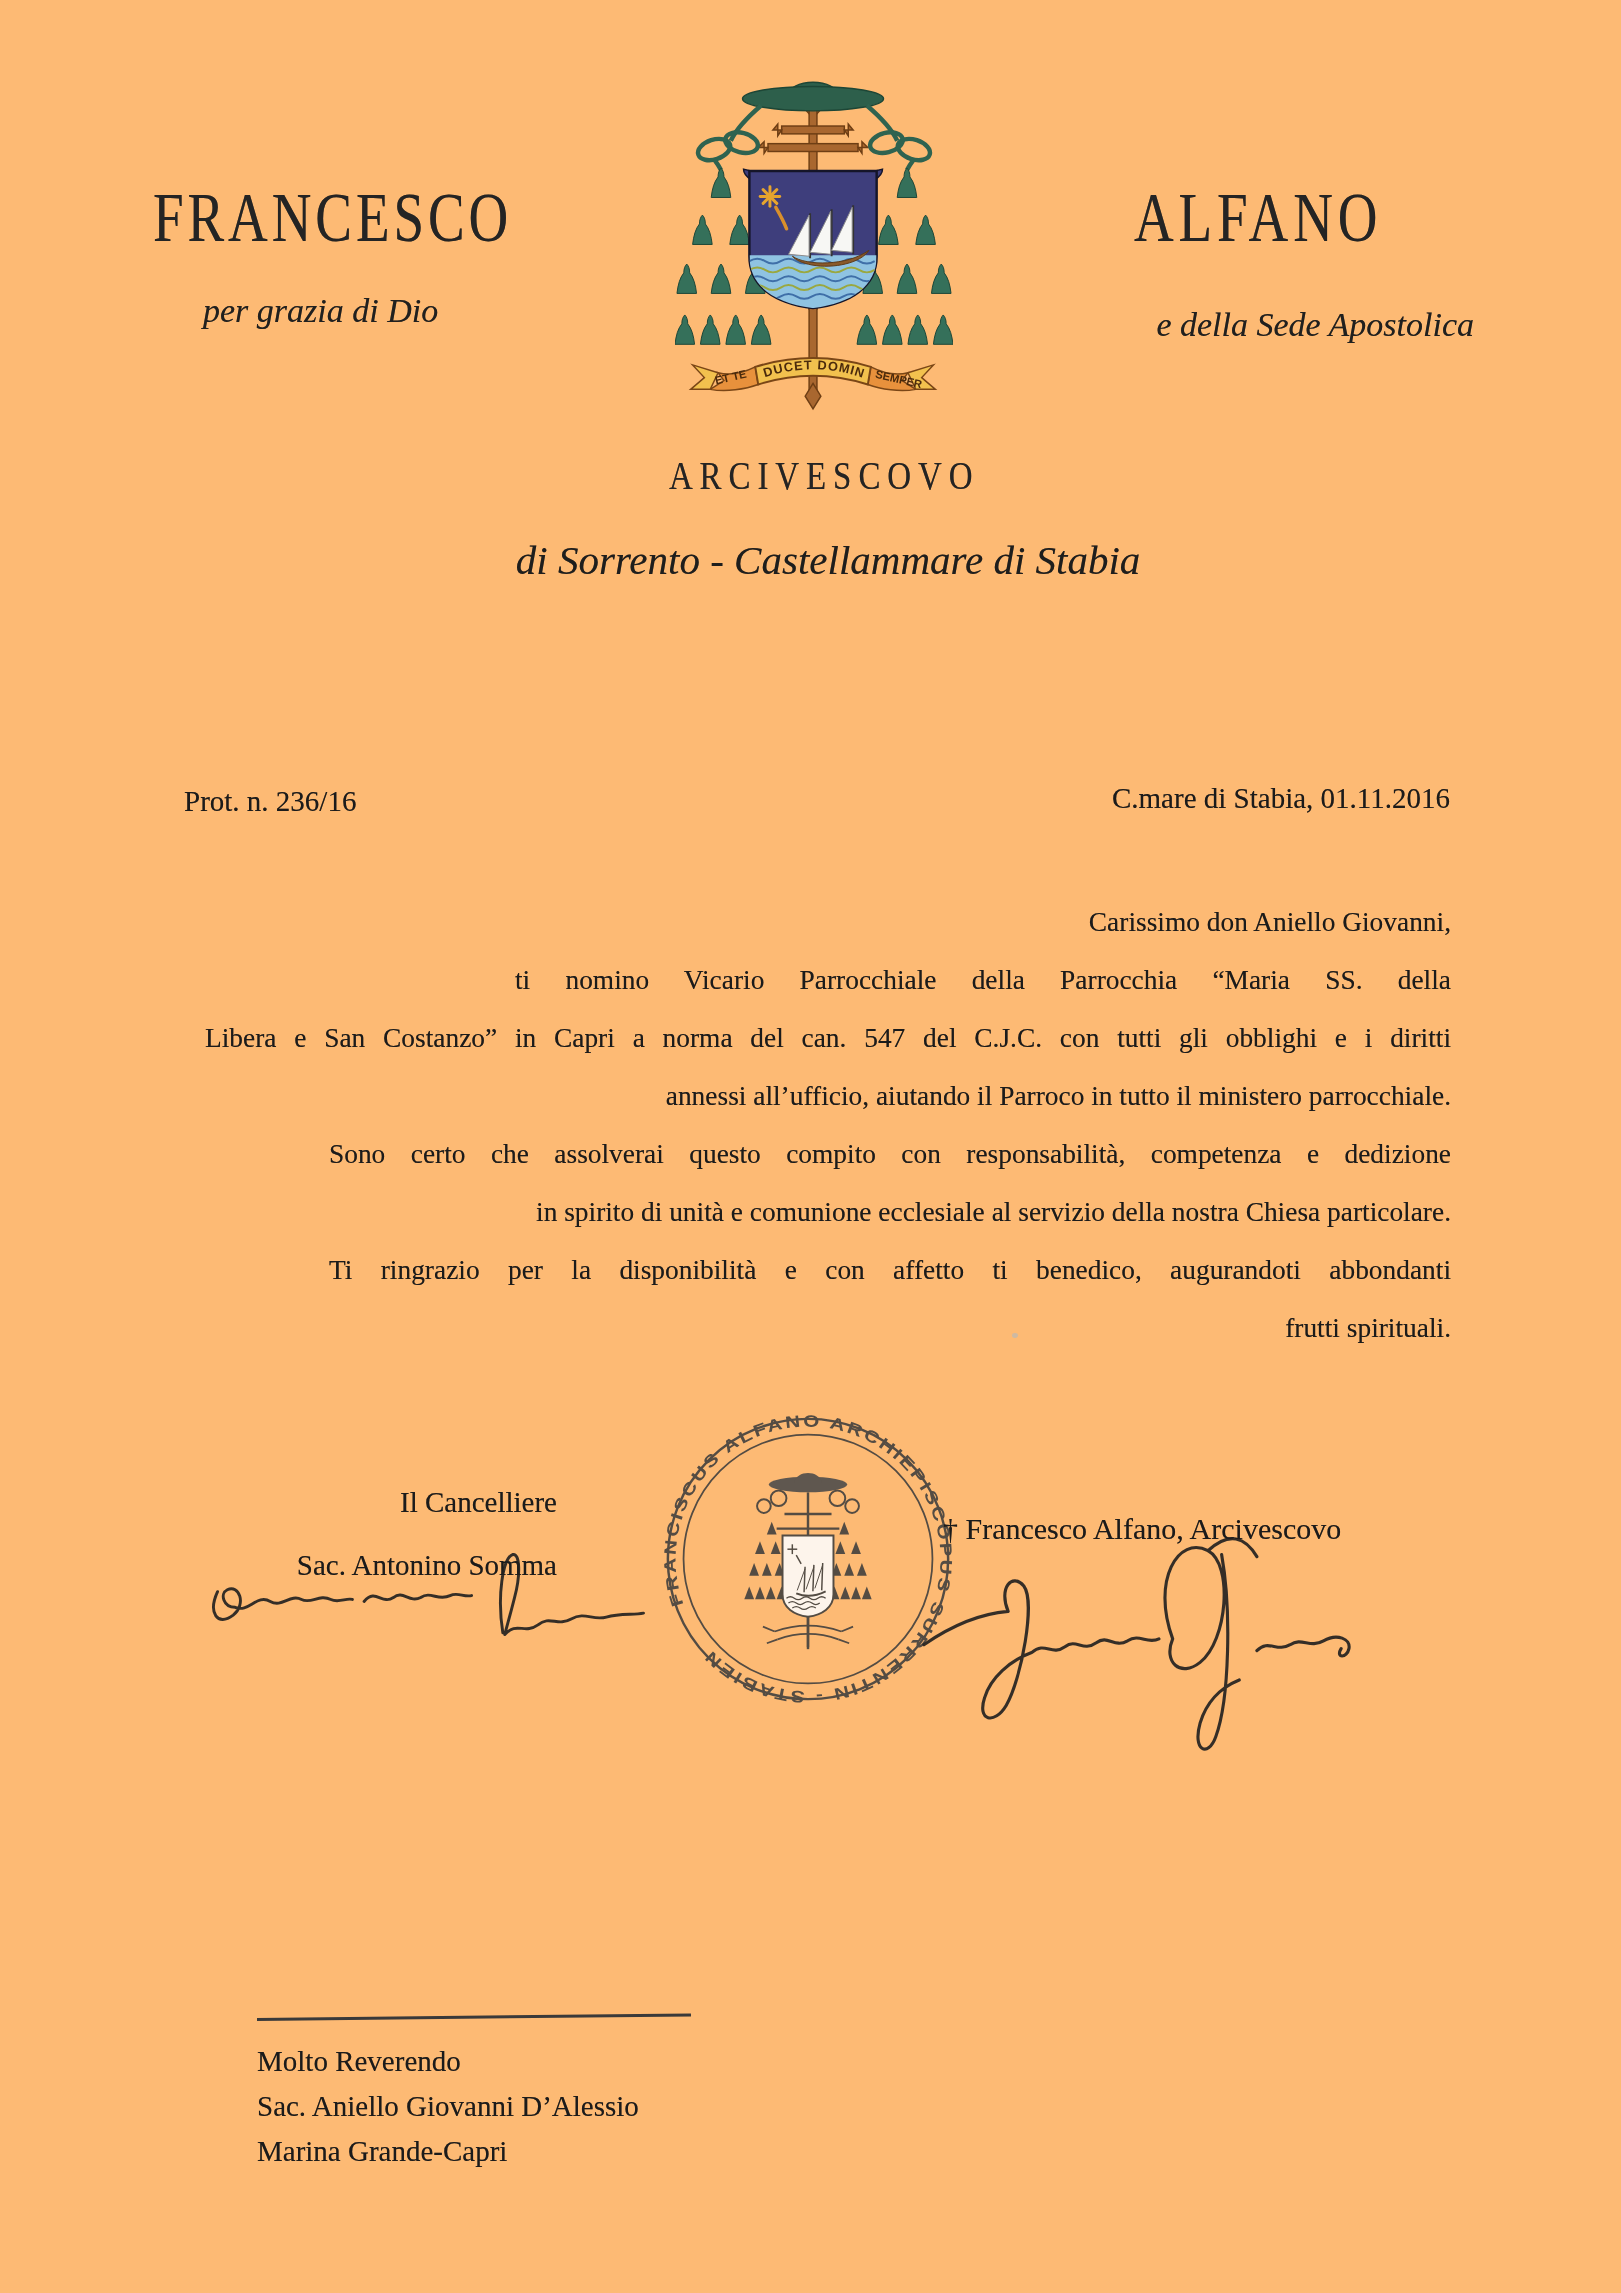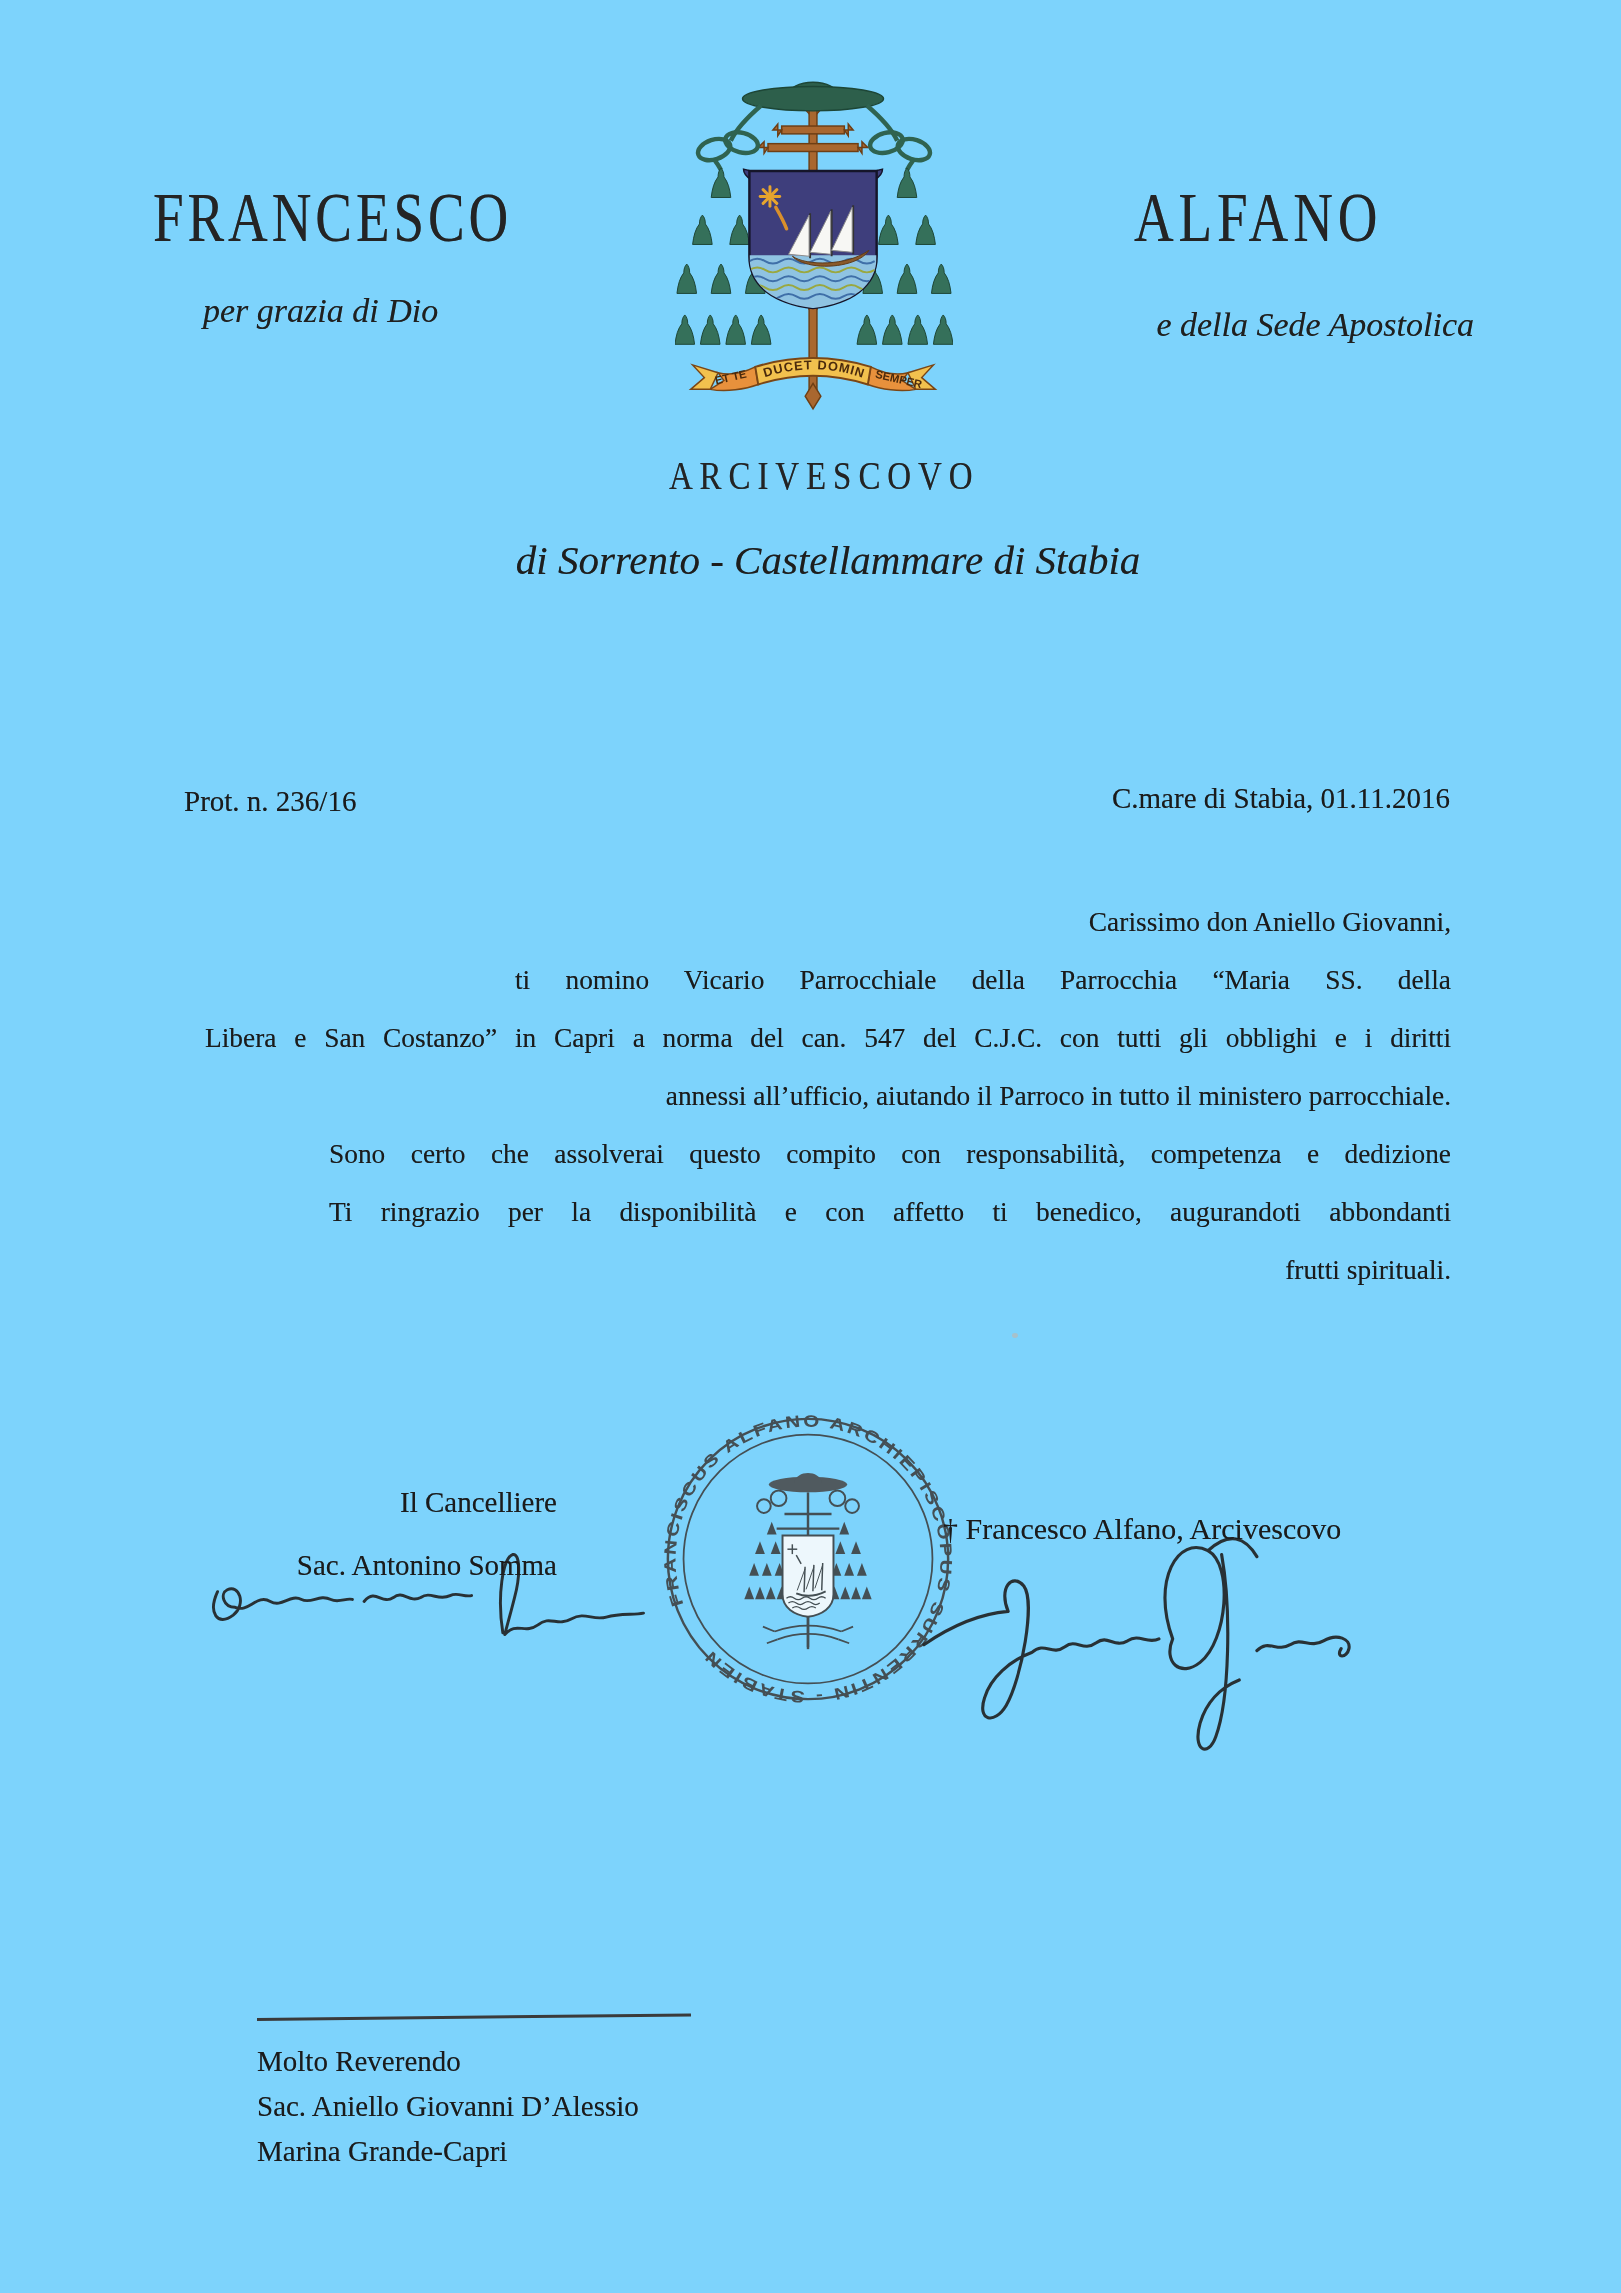--- a/index.html
+++ b/index.html
@@ -1,18 +1,18 @@
 <!DOCTYPE html>
 <html><head>
 <meta charset="utf-8">
 <style>
   html,body{margin:0;padding:0;background:#e8e8e8;}
   .page{
     position:relative;width:1621px;height:2294px;margin:0 auto;
-    background:#7dd3fc;overflow:hidden;
+    background:#fdba74;overflow:hidden;
     font-family:"Liberation Serif", serif;color:#1b1b1b;
   }
   .page *{box-sizing:border-box;}
   .abs{position:absolute;}
   .ink{text-shadow:0 0 0.5px rgba(10,10,10,.45);}
   .name{
     font-size:55px;letter-spacing:3.9px;transform:scaleY(1.28);
     transform-origin:top left;white-space:nowrap;line-height:1;color:#242424;
   }
   .name-right{letter-spacing:4.9px;}
@@ -167,20 +167,21 @@
 
   <div class="abs ink ref" style="left:184px;top:785px">Prot. n. 236/16</div>
   <div class="abs ink ref" style="right:171px;top:782px">C.mare di Stabia, 01.11.2016</div>
 
   <div class="abs body-text ink">
     <div class="bline i1">Carissimo don Aniello Giovanni,</div>
     <div class="bline i2 just">ti nomino Vicario Parrocchiale della Parrocchia “Maria SS. della</div>
     <div class="bline just">Libera e San Costanzo” in Capri a norma del can. 547 del C.J.C. con tutti gli obblighi e i diritti</div>
     <div class="bline">annessi all’ufficio, aiutando il Parroco in tutto il ministero parrocchiale.</div>
     <div class="bline i1 just">Sono certo che assolverai questo compito con responsabilità, competenza e dedizione</div>
+    <div class="bline">in spirito di unità e comunione ecclesiale al servizio della nostra Chiesa particolare.</div>
     <div class="bline i1 just">Ti ringrazio per la disponibilità e con affetto ti benedico, augurandoti abbondanti</div>
     <div class="bline">frutti spirituali.</div>
   </div>
 
   <div class="abs ink chancellor">
     <div>Il Cancelliere</div>
     <div class="nm">Sac. Antonino Somma</div>
   </div>
 
   <svg class="abs sig" style="left:201px;top:1535px" width="461" height="127" viewBox="0 0 470 130">

